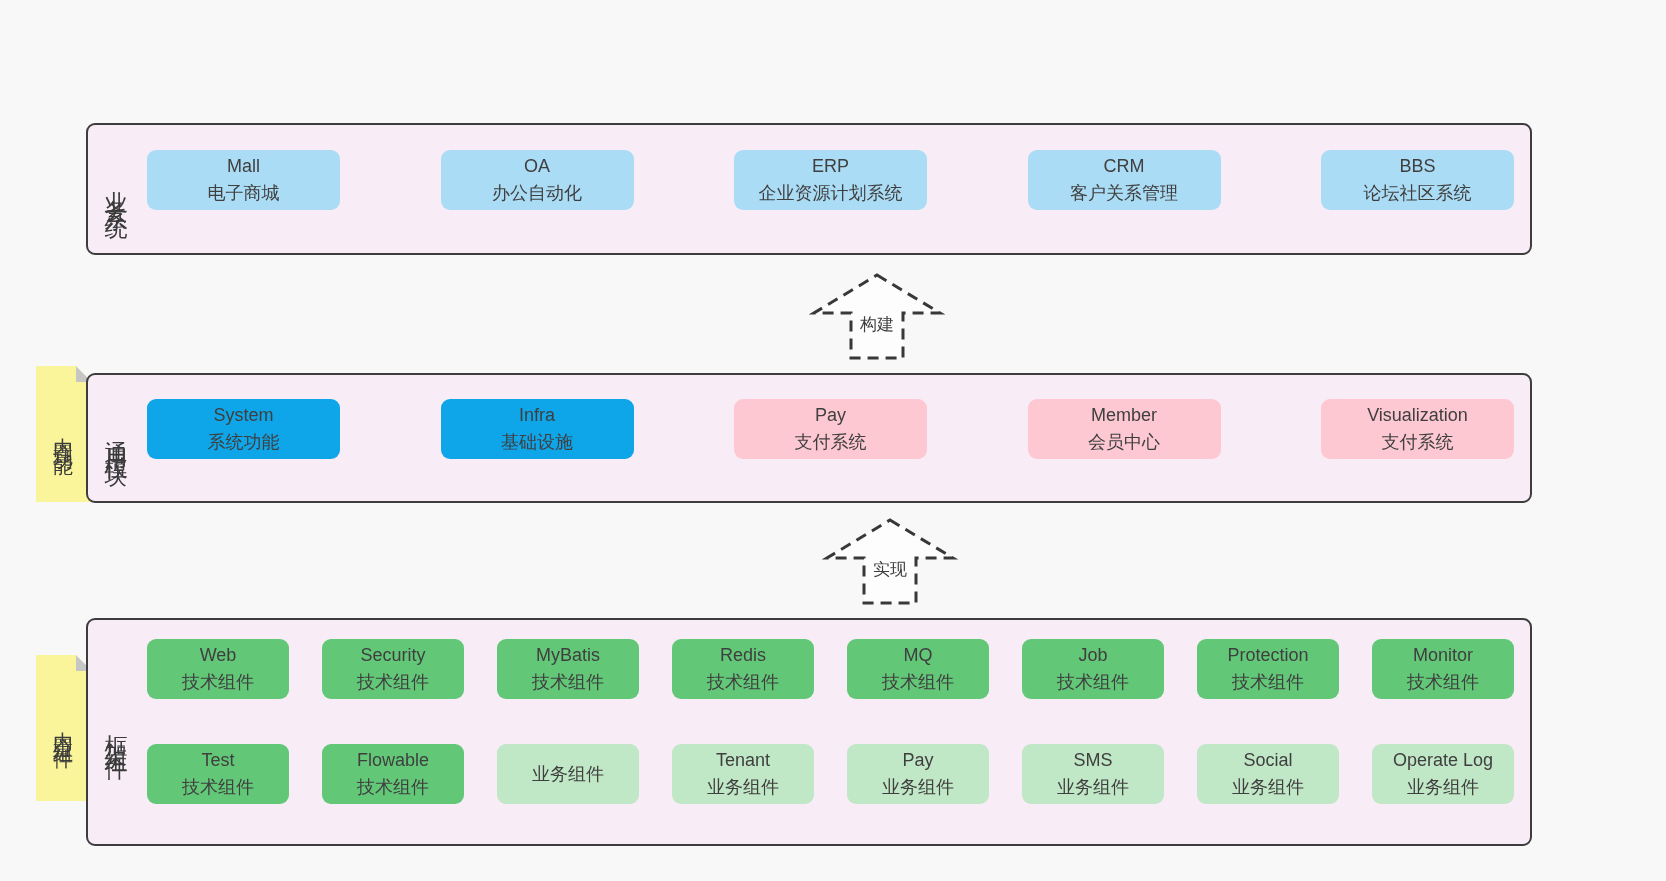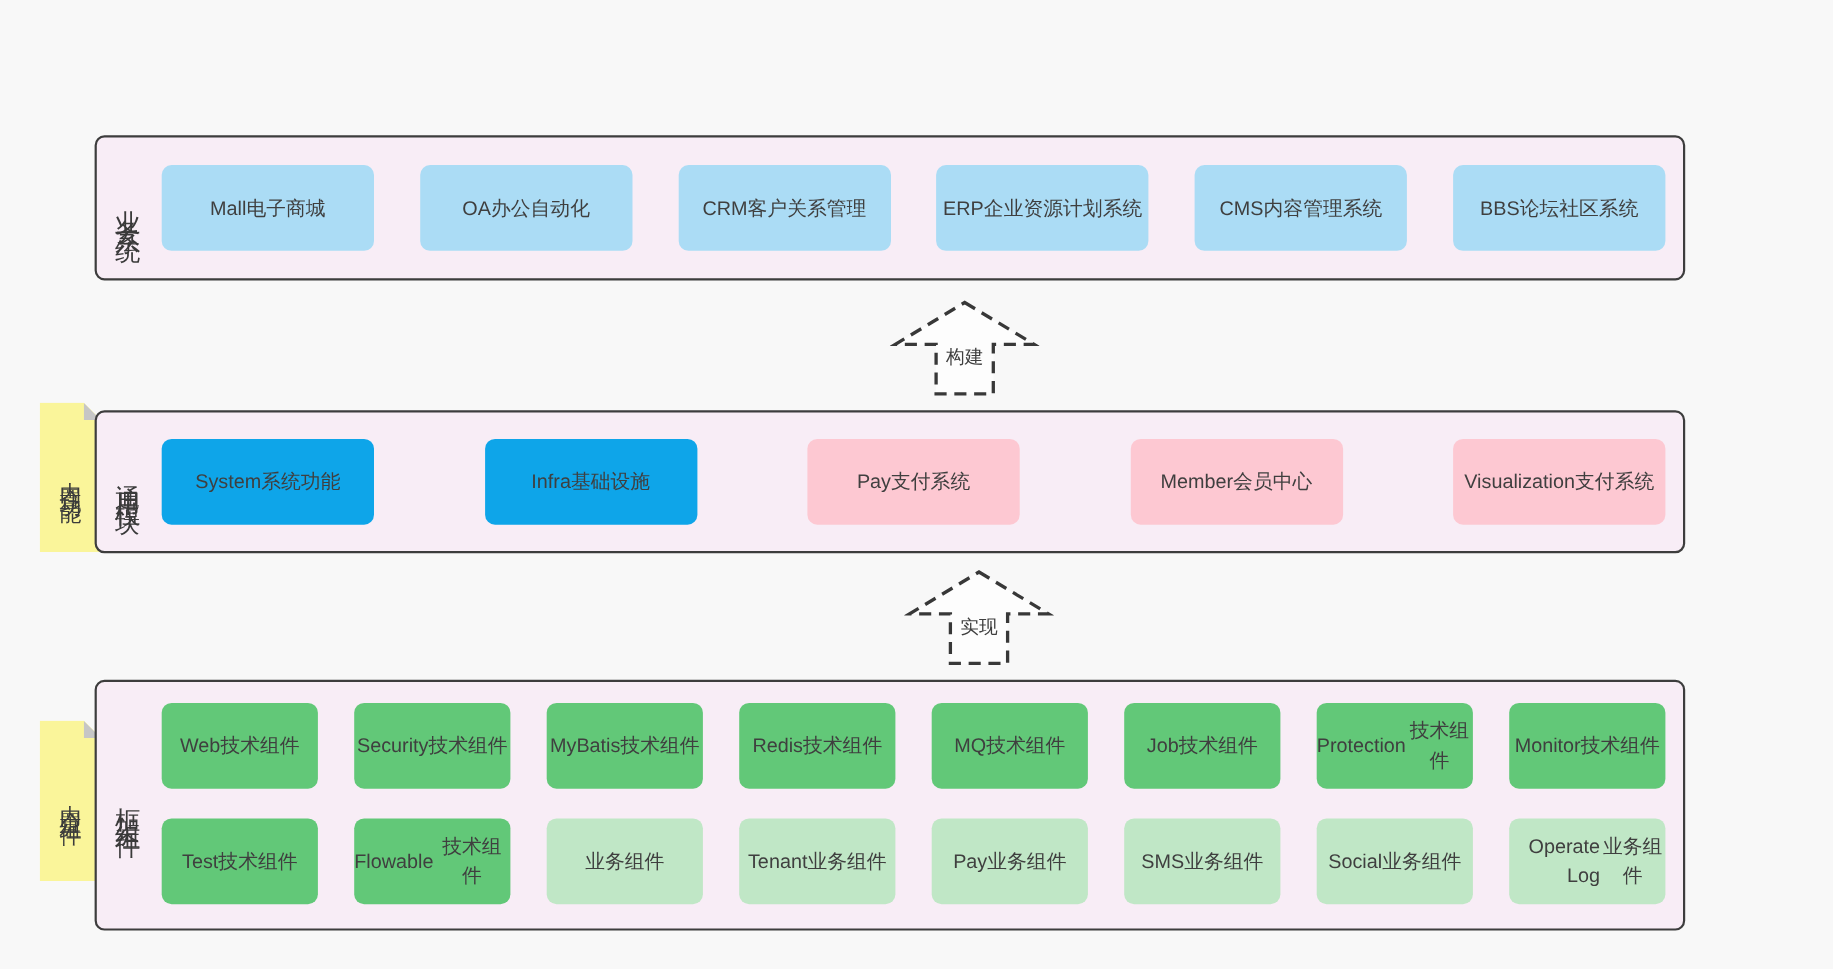--- a/index.html
+++ b/index.html
@@ -48,24 +48,24 @@
     display: flex;
     justify-content: space-between;
   }
   #panel-business .row { top: 25px; }
   #panel-modules  .row { top: 24px; }
   #panel-framework .row-1 { top: 19px; }
   #panel-framework .row-2 { top: 124px; }
 
   
   .box {
-    height: 78px;
+    height: 60px;
     border-radius: 9px;
     display: flex;
-    flex-direction: row;
+    flex-direction: column;
     align-items: center;
     justify-content: center;
     text-align: center;
     font-size: 18px;
     line-height: 1.5;
     color: #3f3f3f;
   }
   .wide   { width: 193px; }
   .narrow { width: 142px; }
   .narrow .t { max-width: 120px; text-align: right; }
@@ -131,30 +131,26 @@
     <div class="row">
       <div class="box wide blue">
         <span class="t">Mall</span>
         <span class="s">电子商城</span>
       </div>
       <div class="box wide blue">
         <span class="t">OA</span>
         <span class="s">办公自动化</span>
       </div>
       <div class="box wide blue">
+        <span class="t">ERP</span>
+        <span class="s">企业资源计划系统</span>
+      </div>
+      <div class="box wide blue">
         <span class="t">CRM</span>
         <span class="s">客户关系管理</span>
-      </div>
-      <div class="box wide blue">
-        <span class="t">ERP</span>
-        <span class="s">企业资源计划系统</span>
-      </div>
-      <div class="box wide blue">
-        <span class="t">CMS</span>
-        <span class="s">内容管理系统</span>
       </div>
       <div class="box wide blue">
         <span class="t">BBS</span>
         <span class="s">论坛社区系统</span>
       </div>
     </div>
   </section>
 
   <svg class="arrow" id="arrow-build" width="136" height="90" viewBox="0 0 136 90">
     <polygon points="68,4 131,42 94,42 94,87 42,87 42,42 5,42"></polygon>

